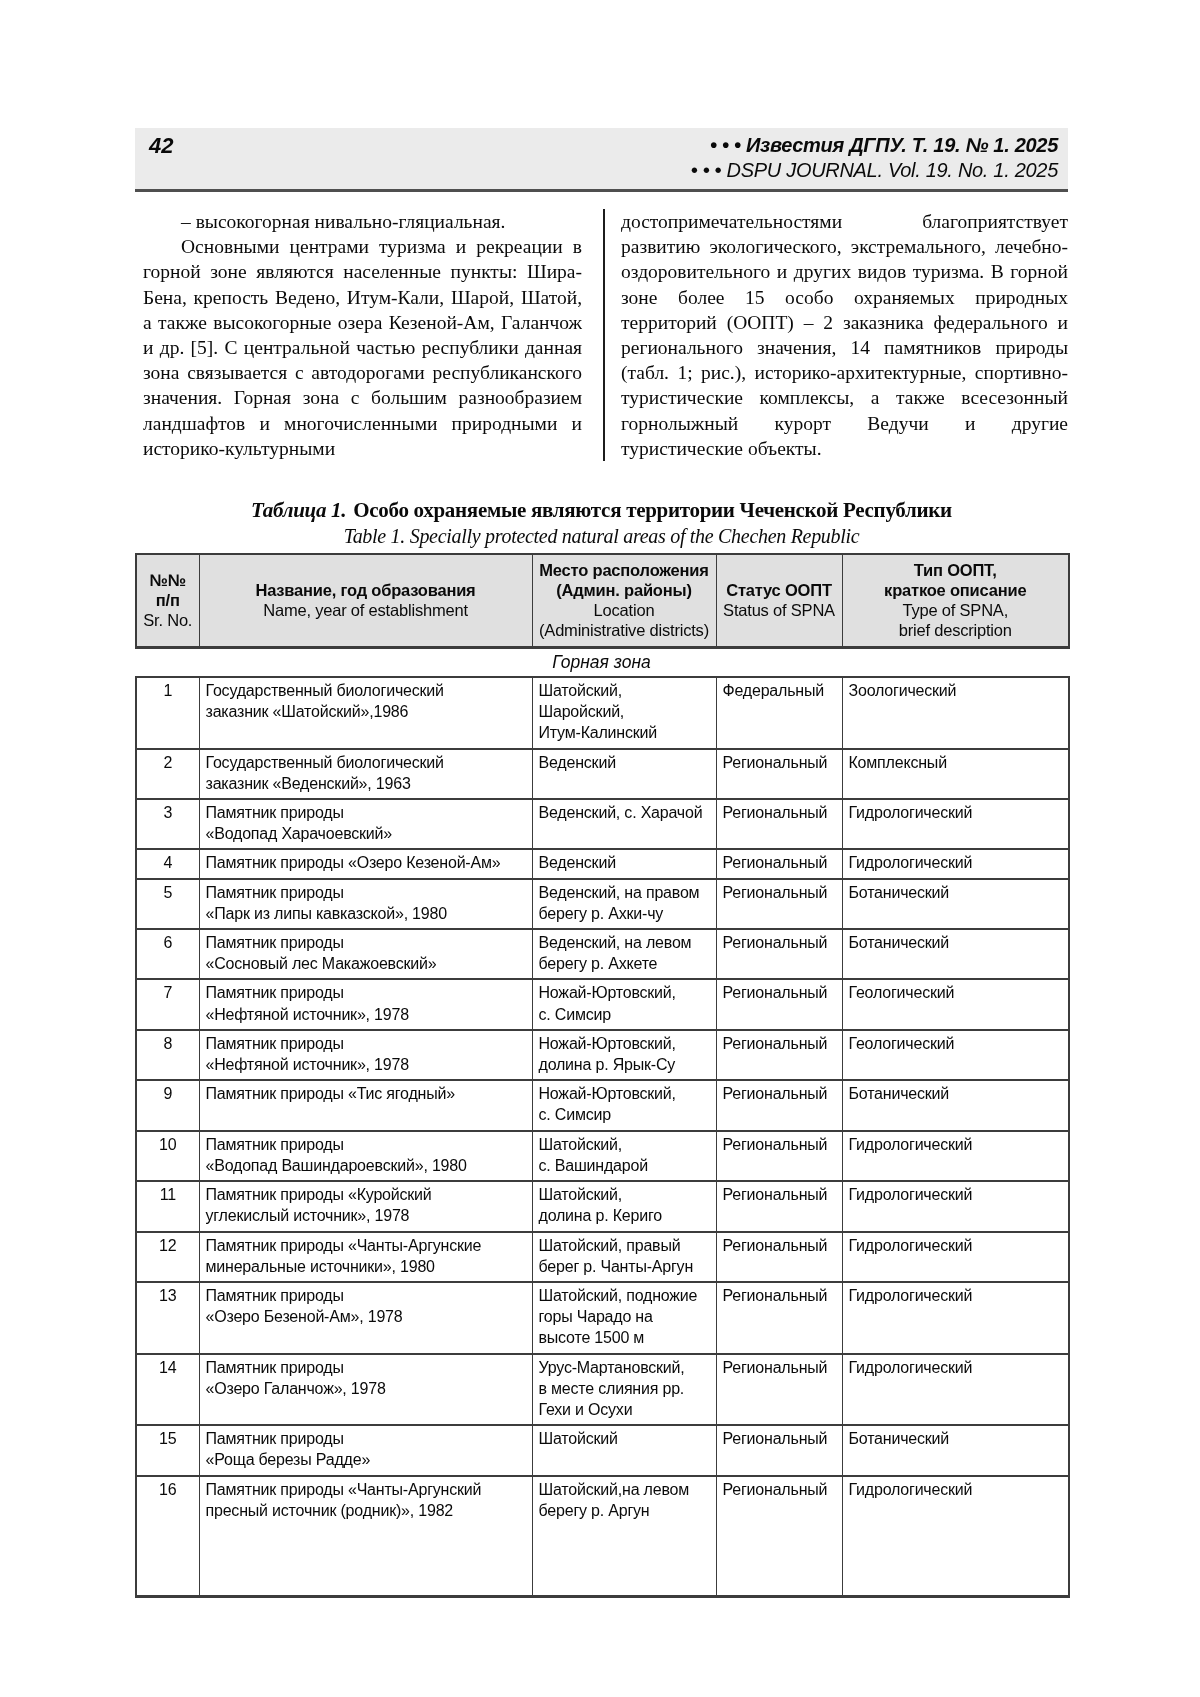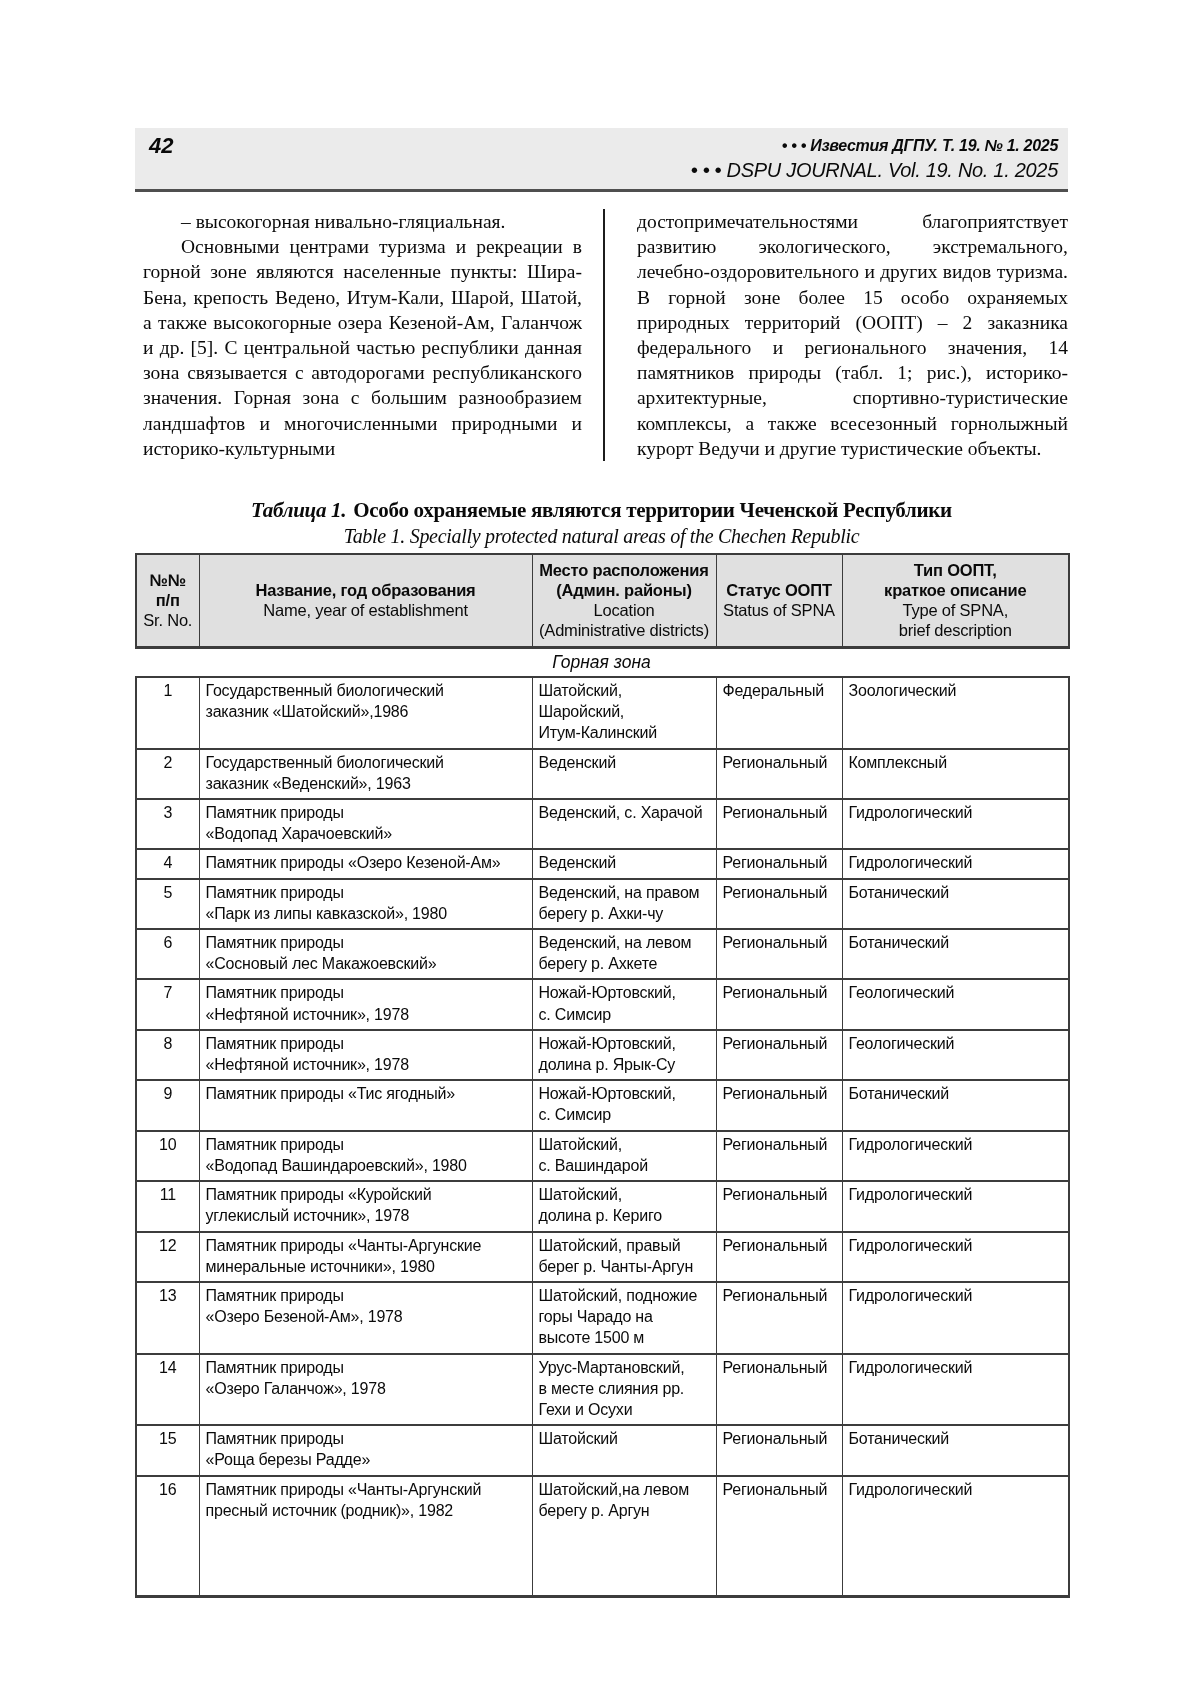--- a/index.html
+++ b/index.html
@@ -23,27 +23,27 @@
     justify-content: space-between;
     align-items: flex-start;
     padding: 5px 10px 6px 14px;
     font-family: "Liberation Sans", sans-serif;
   }
   .page-number {
     font-size: 22px; font-weight: bold; font-style: italic;
     line-height: 25px;
   }
   .journal-lines { text-align: right; line-height: 25px; letter-spacing: -0.3px; }
-  .journal-ru { font-size: 16px; font-weight: bold; font-style: italic; }
+  .journal-ru { font-size: 20px; font-weight: bold; font-style: italic; }
   .journal-en { font-size: 20px; font-style: italic; }
 
   
   .columns { display: flex; margin-top: 17px; }
   .col-left  { width: 464px; padding-right: 21px; margin-left: 8px; }
-  .col-right { width: 469px; padding-left: 32px; border-left: 2px solid #1c1c1c; }
+  .col-right { width: 469px; padding-left: 16px; border-left: 2px solid #1c1c1c; }
   p.body-text {
     margin: 0;
     font-size: 19.5px;
     line-height: 25.2px;
     text-align: justify;
     text-indent: 38px;
   }
   p.no-indent { text-indent: 0; }
 
   

